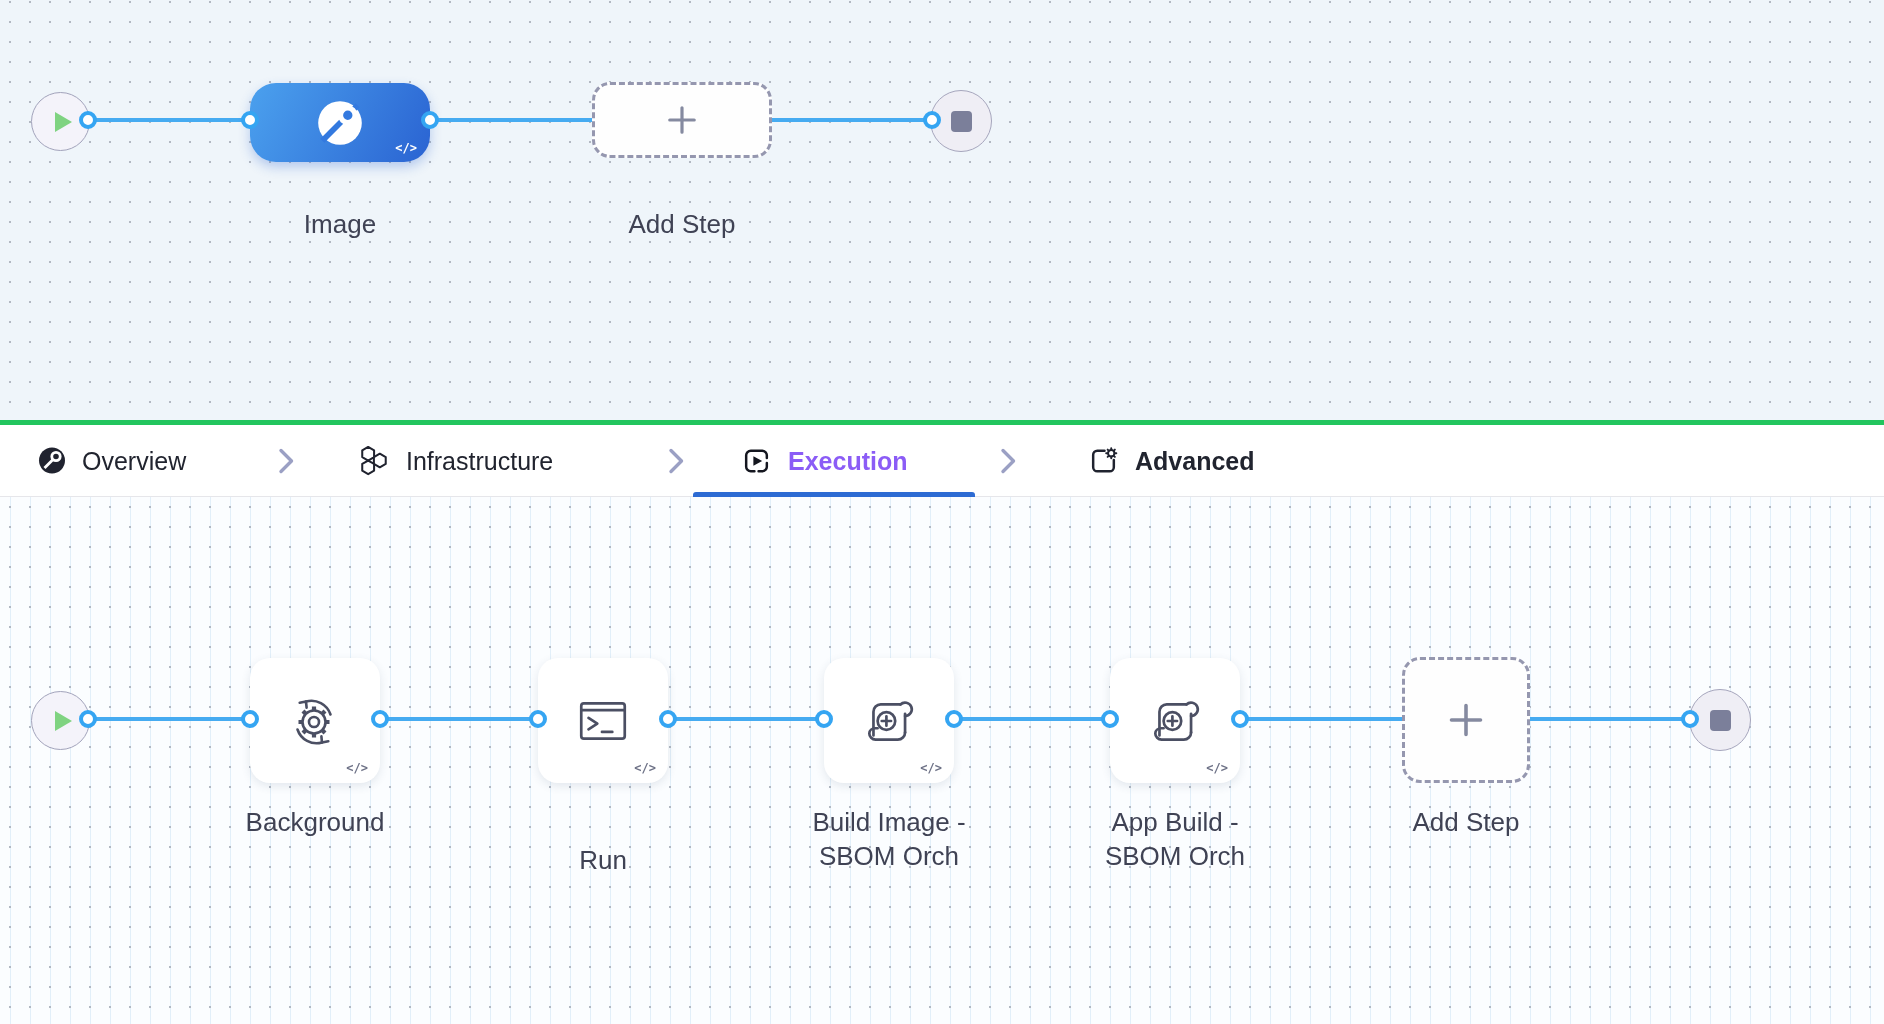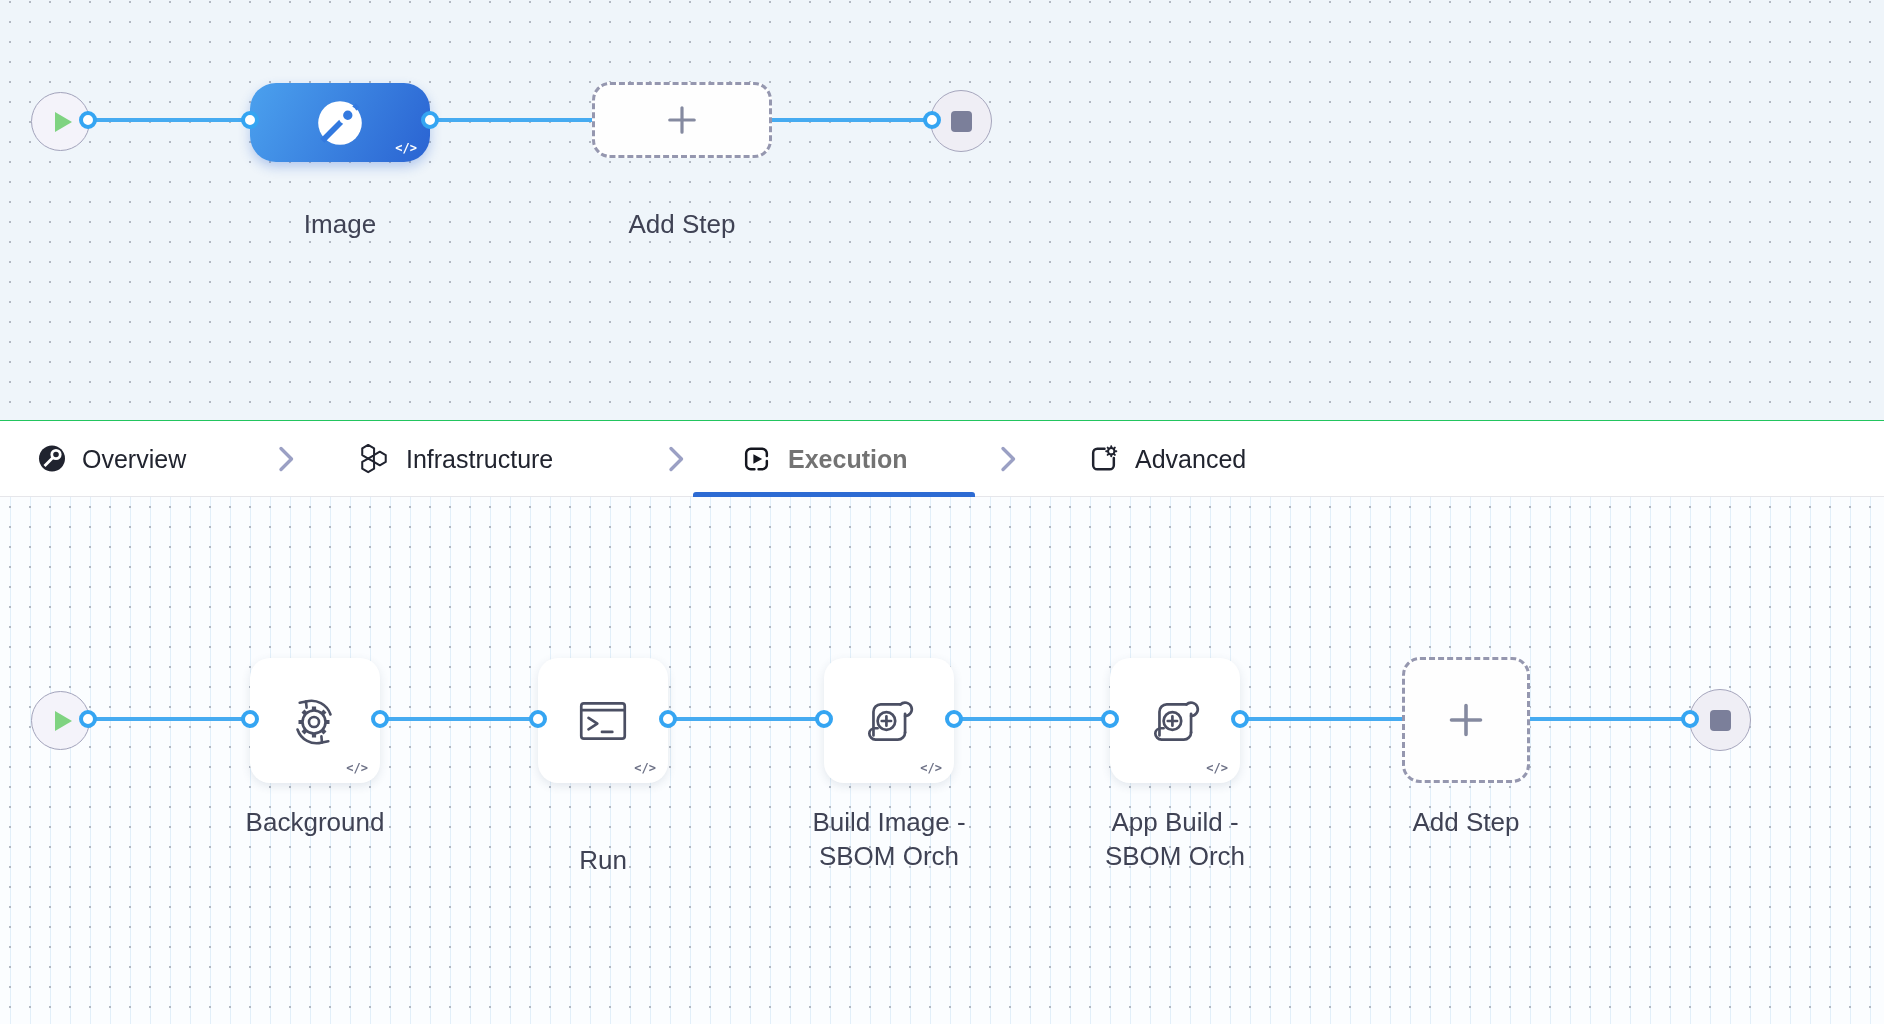--- a/index.html
+++ b/index.html
@@ -52,24 +52,24 @@
 
   .code-badge{position:absolute;font-family:"DejaVu Sans Mono",monospace;font-weight:700;font-size:12px;}
   .stage-box .code-badge{right:13px;bottom:7px;color:#fff;}
   .step-card .code-badge{right:12px;bottom:8px;color:#6d7186;}
 
   .node-label{position:absolute;transform:translateX(-50%);font-size:26px;color:#3f4254;text-align:center;line-height:34px;white-space:nowrap;z-index:4;}
   .canvas-top .node-label{top:207px;}
   .canvas-bottom .node-label{top:308px;}
 
   
-  .tabbar{position:relative;width:100%;height:77px;background:#fff;border-top:1px solid #22c55e;border-bottom:1px solid #e6e6ea;box-sizing:border-box;z-index:10;}
+  .tabbar{position:relative;width:100%;height:77px;background:#fff;border-top:5px solid #22c55e;border-bottom:1px solid #e6e6ea;box-sizing:border-box;z-index:10;}
   .tab{position:absolute;top:50%;transform:translateY(-50%);display:flex;align-items:center;cursor:pointer;}
   .tab-label{font-size:25px;color:#21242f;}
-  .tab.active .tab-label{font-weight:700;color:#737373;}
+  .tab.active .tab-label{font-weight:700;color:#8b5cf6;}
   .tab-chevron{position:absolute;top:50%;transform:translateY(-50%);}
   .tab-underline{position:absolute;left:693px;bottom:-1px;width:282px;height:5px;background:#2d6bd3;border-radius:3px 3px 0 0;}
   .tab svg{display:block;}
   .tab .ic{margin-right:16px;}
 </style>
 </head>
 <body>
 
 <div class="screen">
 
@@ -148,21 +148,21 @@
         </g>
         <polygon points="12,10.5 20.5,15 12,19.5" fill="#14161f"></polygon>
       </svg>
       <span class="tab-label">Execution</span>
     </div>
 
     <svg class="tab-chevron" style="left:1000px;" width="17" height="27" viewBox="0 0 17 27">
       <polyline points="3,3 13.5,13.5 3,24" stroke="#9ba0c4" stroke-width="3.4" fill="none" stroke-linecap="round" stroke-linejoin="round"></polyline>
     </svg>
 
-    <div class="tab" style="left:1088px;">
+    <div class="tab" style="left:1088px;font-weight:bold;">
       <svg class="ic" width="31" height="31" viewBox="0 0 30 30">
         <g fill="none" stroke="#20232f" stroke-width="2.4" stroke-linecap="round" stroke-linejoin="round">
           <path d="M16 5 H9 a4 4 0 0 0 -4 4 v12 a4 4 0 0 0 4 4 h12 a4 4 0 0 0 4 -4 v-7"></path>
         </g>
         <g fill="none" stroke="#20232f" stroke-width="1.9" stroke-linecap="round">
           <circle cx="22.5" cy="7.5" r="3.1"></circle>
           <path d="M22.5 2.6 v1.7 M22.5 10.7 v1.7 M17.6 7.5 h1.7 M25.7 7.5 h1.7 M19 4 l1.2 1.2 M24.8 9.8 l1.2 1.2 M26 4 l-1.2 1.2 M20.2 9.8 l-1.2 1.2"></path>
         </g>
       </svg>
       <span class="tab-label">Advanced</span>

